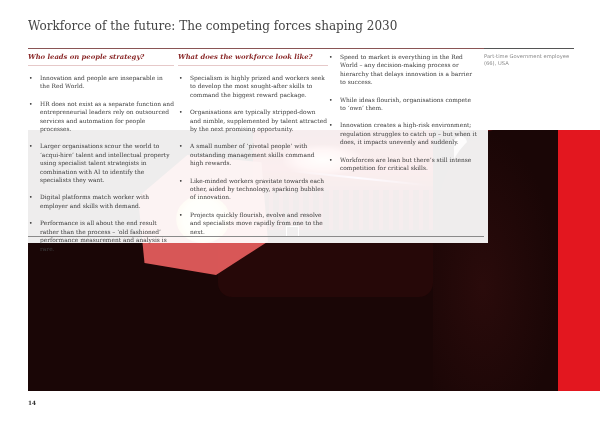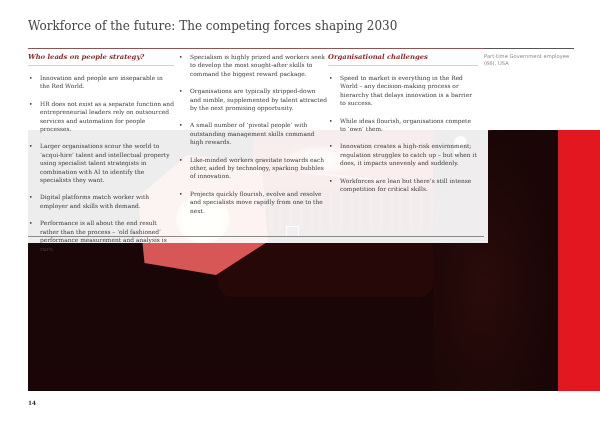--- a/index.html
+++ b/index.html
@@ -98,31 +98,31 @@
     <ul>
       <li>Innovation and people are inseparable in the Red World.</li>
       <li>HR does not exist as a separate function and entrepreneurial leaders rely on outsourced services and automation for people processes.</li>
       <li>Larger organisations scour the world to ‘acqui-hire’ talent and intellectual property using specialist talent strategists in combination with AI to identify the specialists they want.</li>
       <li>Digital platforms match worker with employer and skills with demand.</li>
       <li>Performance is all about the end result rather than the process – ‘old fashioned’ performance measurement and analysis is rare.</li>
     </ul>
   </div>
 
   <div class="col c2">
+    <div class="col-head">What does the workforce look like?</div>
     <ul>
       <li>Specialism is highly prized and workers seek to develop the most sought-after skills to command the biggest reward package.</li>
       <li>Organisations are typically stripped-down and nimble, supplemented by talent attracted by the next promising opportunity.</li>
       <li>A small number of ‘pivotal people’ with outstanding management skills command high rewards.</li>
       <li>Like-minded workers gravitate towards each other, aided by technology, sparking bubbles of innovation.</li>
       <li>Projects quickly flourish, evolve and resolve and specialists move rapidly from one to the next.</li>
     </ul>
   </div>
 
   <div class="col c3">
-    <div class="col-head">Organisational challenges</div>
     <ul>
       <li>Speed to market is everything in the Red World – any decision-making process or hierarchy that delays innovation is a barrier to success.</li>
       <li>While ideas flourish, organisations compete to ‘own’ them.</li>
       <li>Innovation creates a high-risk environment; regulation struggles to catch up – but when it does, it impacts unevenly and suddenly.</li>
       <li>Workforces are lean but there’s still intense competition for critical skills.</li>
     </ul>
   </div>
 
   <div class="bottom-rule"></div>
 </div>

